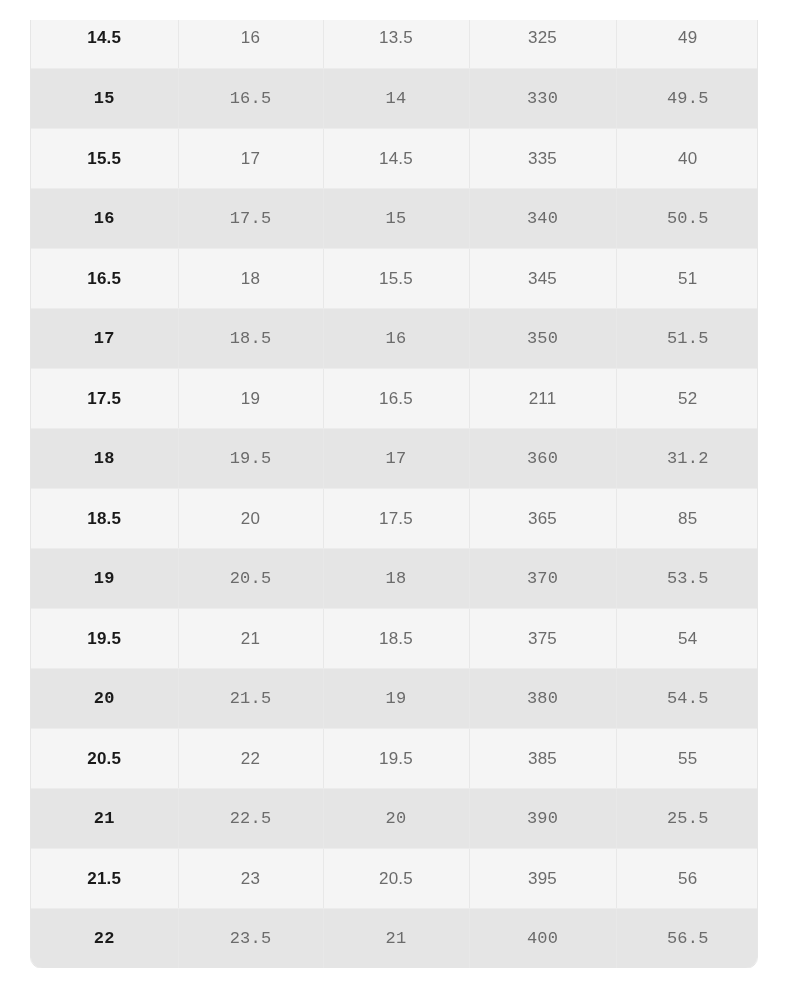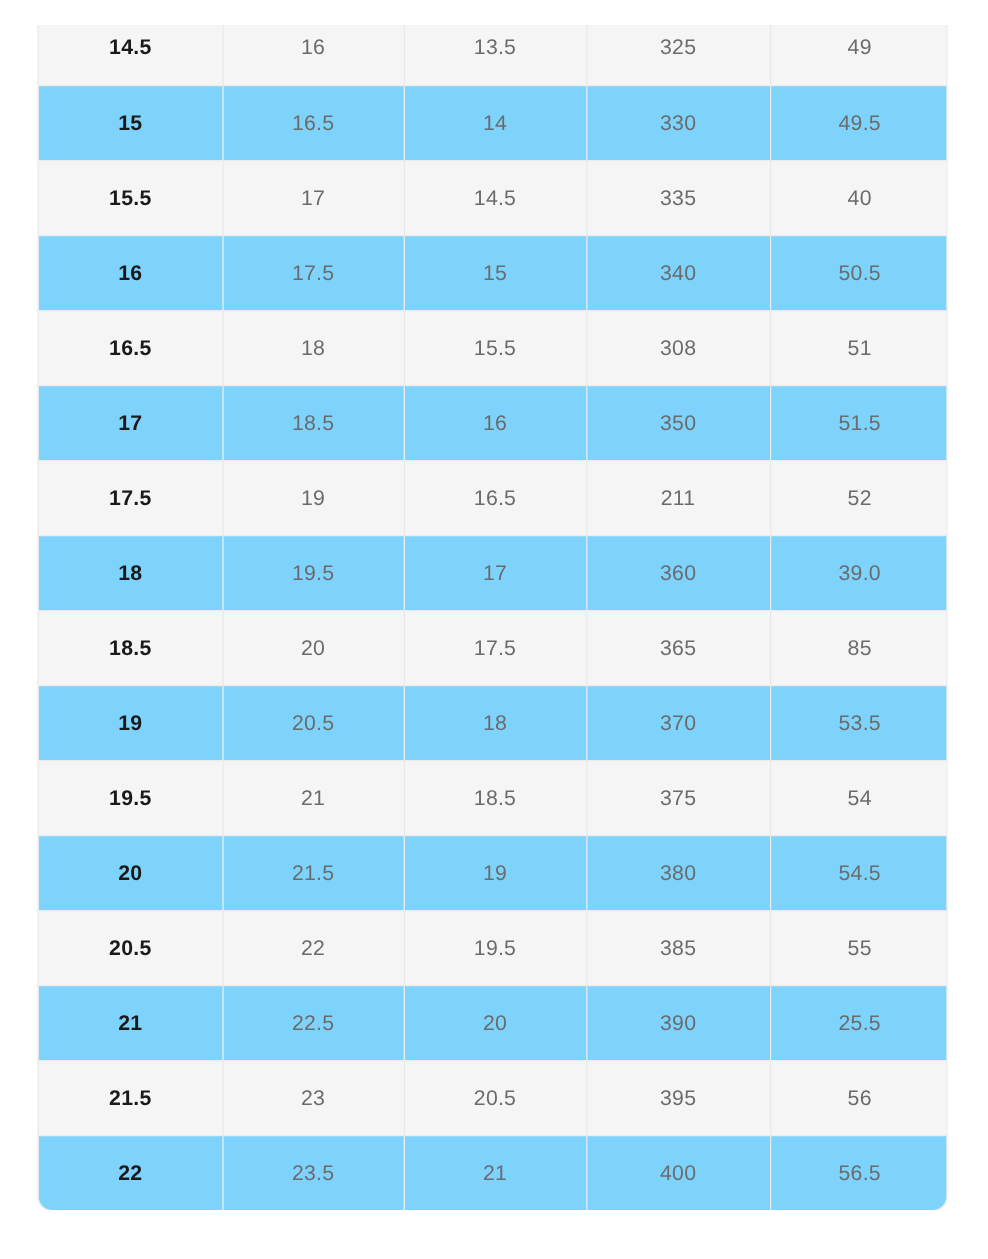--- a/index.html
+++ b/index.html
@@ -51,21 +51,21 @@
   table.size-table col.c1 { width: 145px; }
   table.size-table col.c2 { width: 146px; }
   table.size-table col.c3 { width: 147px; }
   table.size-table col.c4 { width: 143px; }
 
   table.size-table tr {
     height: 60px;
   }
 
   table.size-table tr.odd  { background: #f5f5f5; }
-  table.size-table tr.even { background: #7dd3fc; }
+  table.size-table tr.even { background: #e5e5e5; font-family: Liberation Mono, monospace; }
 
   table.size-table td {
     height: 60px;
     text-align: center;
     vertical-align: middle;
     border-right: 1px solid #e8e8e8;
     border-bottom: 1px solid #ececec;
     font-size: 17px;
     line-height: 1;
     color: #6b6b6b;
@@ -122,21 +122,21 @@
               <td class="col-primary">16</td>
               <td>17.5</td>
               <td>15</td>
               <td>340</td>
               <td>50.5</td>
             </tr>
             <tr class="odd">
               <td class="col-primary">16.5</td>
               <td>18</td>
               <td>15.5</td>
-              <td>308</td>
+              <td>345</td>
               <td>51</td>
             </tr>
             <tr class="even">
               <td class="col-primary">17</td>
               <td>18.5</td>
               <td>16</td>
               <td>350</td>
               <td>51.5</td>
             </tr>
             <tr class="odd">
@@ -144,21 +144,21 @@
               <td>19</td>
               <td>16.5</td>
               <td>211</td>
               <td>52</td>
             </tr>
             <tr class="even">
               <td class="col-primary">18</td>
               <td>19.5</td>
               <td>17</td>
               <td>360</td>
-              <td>39.0</td>
+              <td>31.2</td>
             </tr>
             <tr class="odd">
               <td class="col-primary">18.5</td>
               <td>20</td>
               <td>17.5</td>
               <td>365</td>
               <td>85</td>
             </tr>
             <tr class="even">
               <td class="col-primary">19</td>

